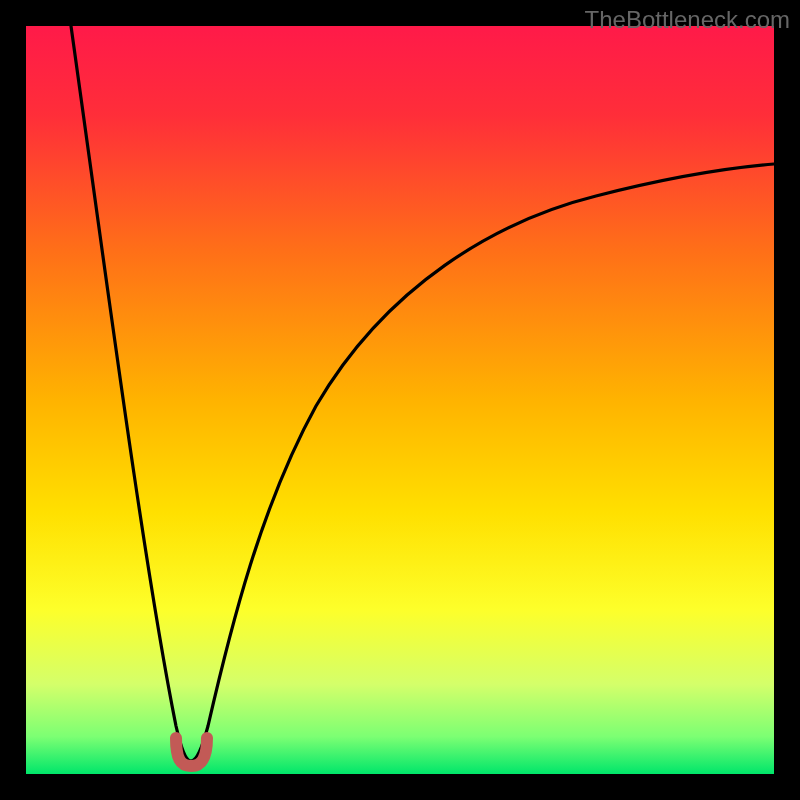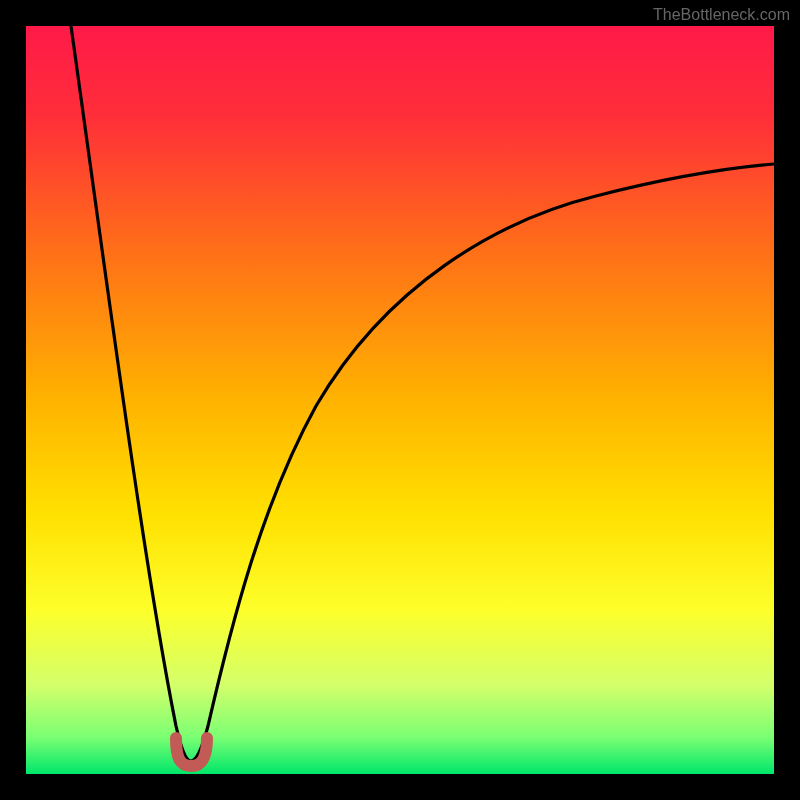--- a/index.html
+++ b/index.html
@@ -16,21 +16,21 @@
     top: 26px;
     width: 748px;
     height: 748px;
     overflow: hidden;
   }
   .watermark {
     position: absolute;
     top: 6px;
     right: 10px;
     font-family: Arial, Helvetica, sans-serif;
-    font-size: 16px;
+    font-size: 24px;
     font-weight: 500;
     color: #666666;
     z-index: 10;
     letter-spacing: 0px;
   }
   svg {
     display: block;
   }
 </style>
 </head>

